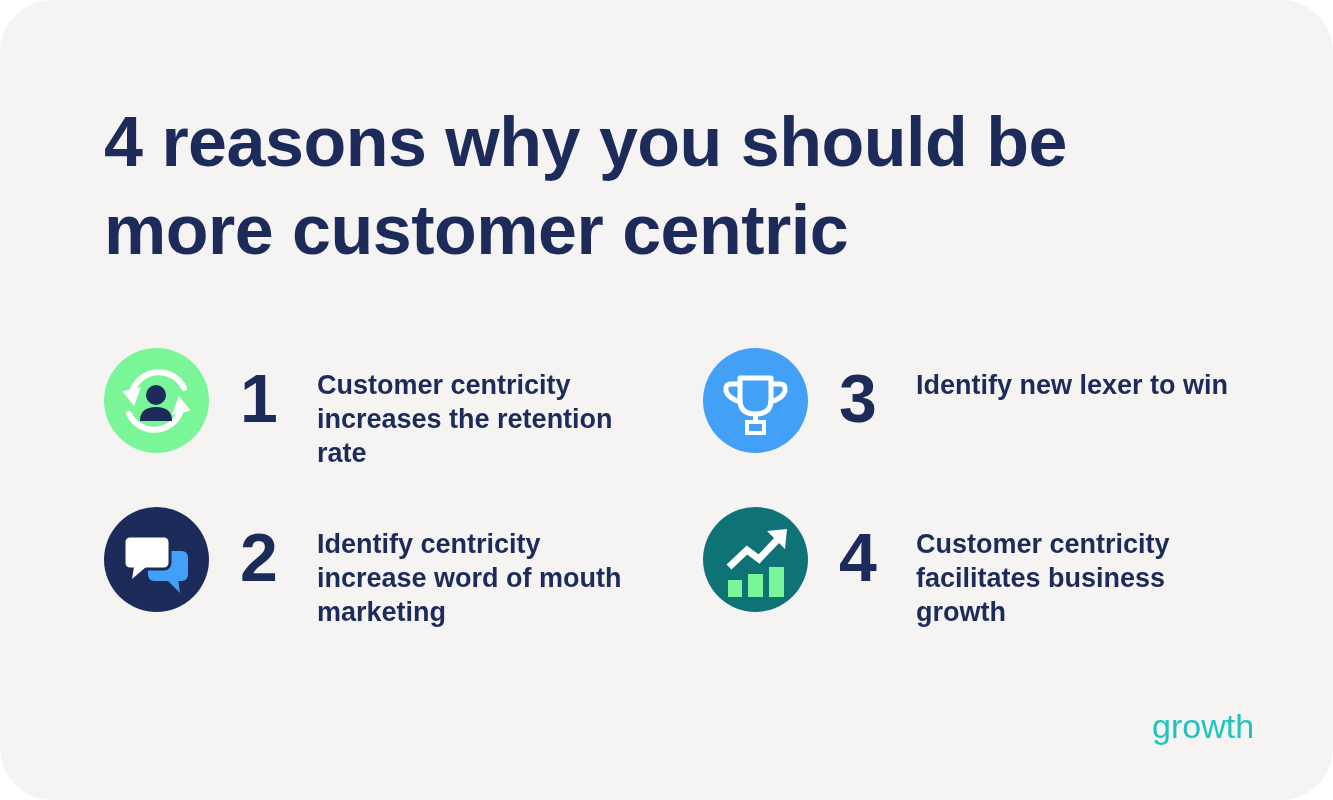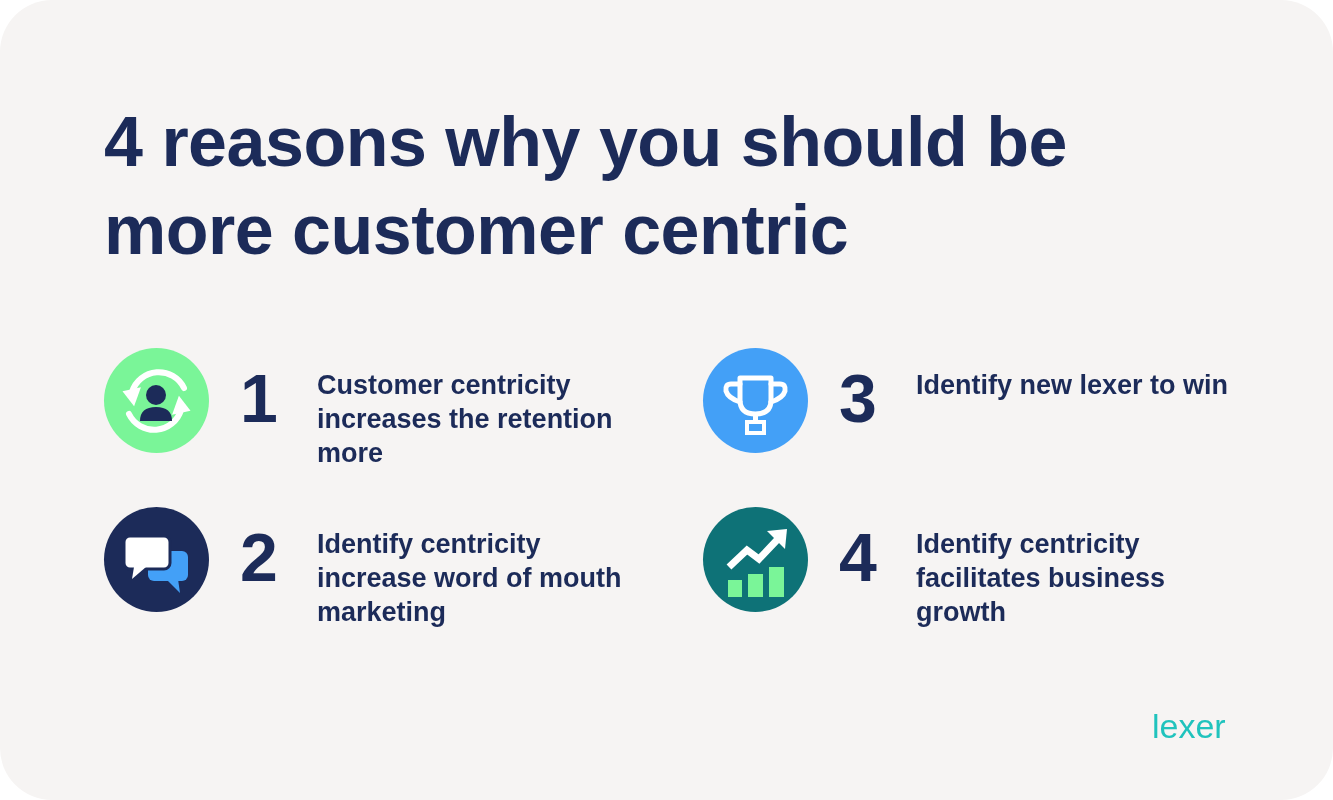--- a/index.html
+++ b/index.html
@@ -43,21 +43,21 @@
       <svg viewBox="0 0 105 105">
         <path d="M28 44 A28 28 0 0 1 80 40" fill="none" stroke="#fff" stroke-width="6" stroke-linecap="round"></path>
         <polygon points="18,46 34,36 34,56" fill="#fff" transform="rotate(20 26 46)"></polygon>
         <path d="M77 62 A28 28 0 0 1 25 66" fill="none" stroke="#fff" stroke-width="6" stroke-linecap="round"></path>
         <polygon points="87,60 71,70 71,50" fill="#fff" transform="rotate(20 79 60)"></polygon>
         <circle cx="52" cy="47" r="10" fill="#1c2b59"></circle>
         <path d="M36 73 Q36 59 52 59 Q68 59 68 73 Z" fill="#1c2b59"></path>
       </svg>
     </div>
     <div class="num">1</div>
-    <div class="text">Customer centricity increases the retention more</div>
+    <div class="text">Customer centricity increases the retention rate</div>
   </div>
 
   <div class="reason" style="left:104px; top:507px;">
     <div class="icon" style="background:#1c2b59;">
       <svg viewBox="0 0 105 105">
         <rect x="44" y="44" width="40" height="30" rx="6" fill="#43a0f7"></rect>
         <polygon points="62,72 74,72 76,86" fill="#43a0f7"></polygon>
         <rect x="20" y="29" width="46" height="33" rx="6" fill="#fff" stroke="#1c2b59" stroke-width="3"></rect>
         <polygon points="30,60 42,60 28,72" fill="#fff"></polygon>
       </svg>
@@ -84,17 +84,17 @@
     <div class="icon" style="background:#0e7277;">
       <svg viewBox="0 0 105 105">
         <polyline points="26,60 44,43 56,52 74,33" fill="none" stroke="#fff" stroke-width="7" stroke-linejoin="miter"></polyline>
         <polygon points="64,24 84,22 82,42" fill="#fff"></polygon>
         <rect x="25" y="73" width="14" height="17" fill="#7af598"></rect>
         <rect x="45" y="67" width="15" height="23" fill="#7af598"></rect>
         <rect x="66" y="60" width="15" height="30" fill="#7af598"></rect>
       </svg>
     </div>
     <div class="num">4</div>
-    <div class="text">Identify centricity facilitates business growth</div>
+    <div class="text">Customer centricity facilitates business growth</div>
   </div>
 
-  <div class="logo">lexer</div>
+  <div class="logo">growth</div>
 </div>
 
 </body></html>

